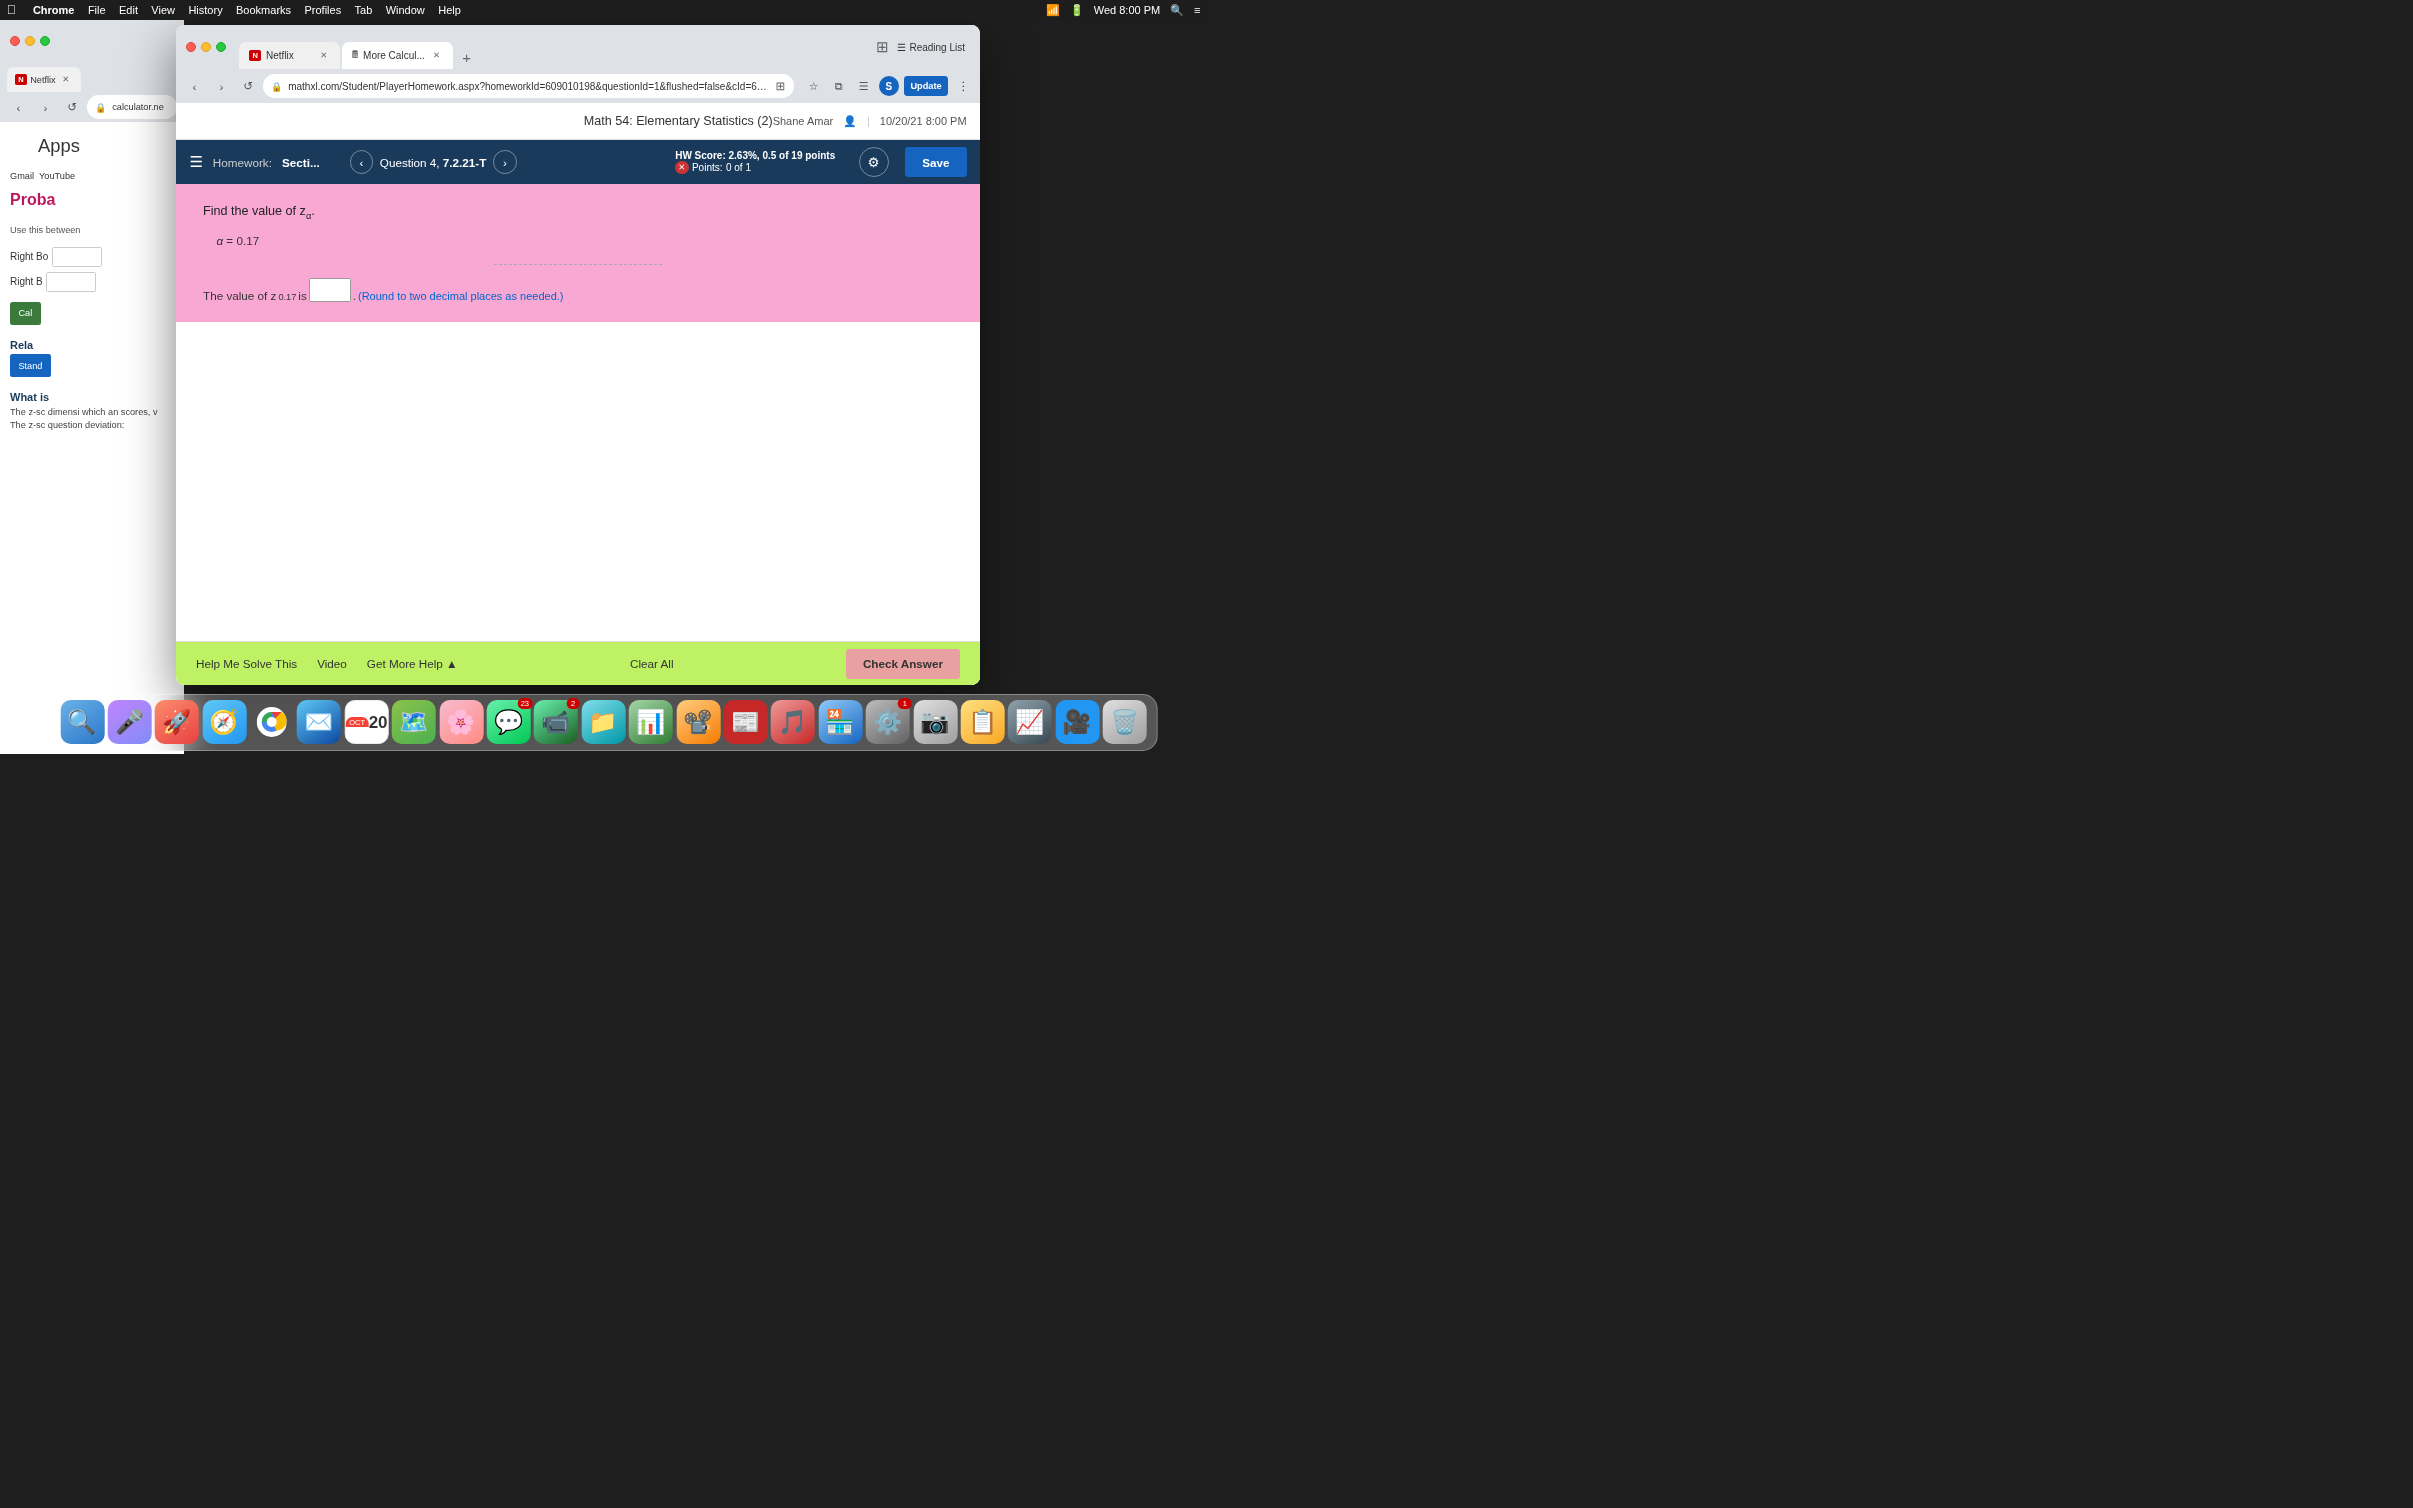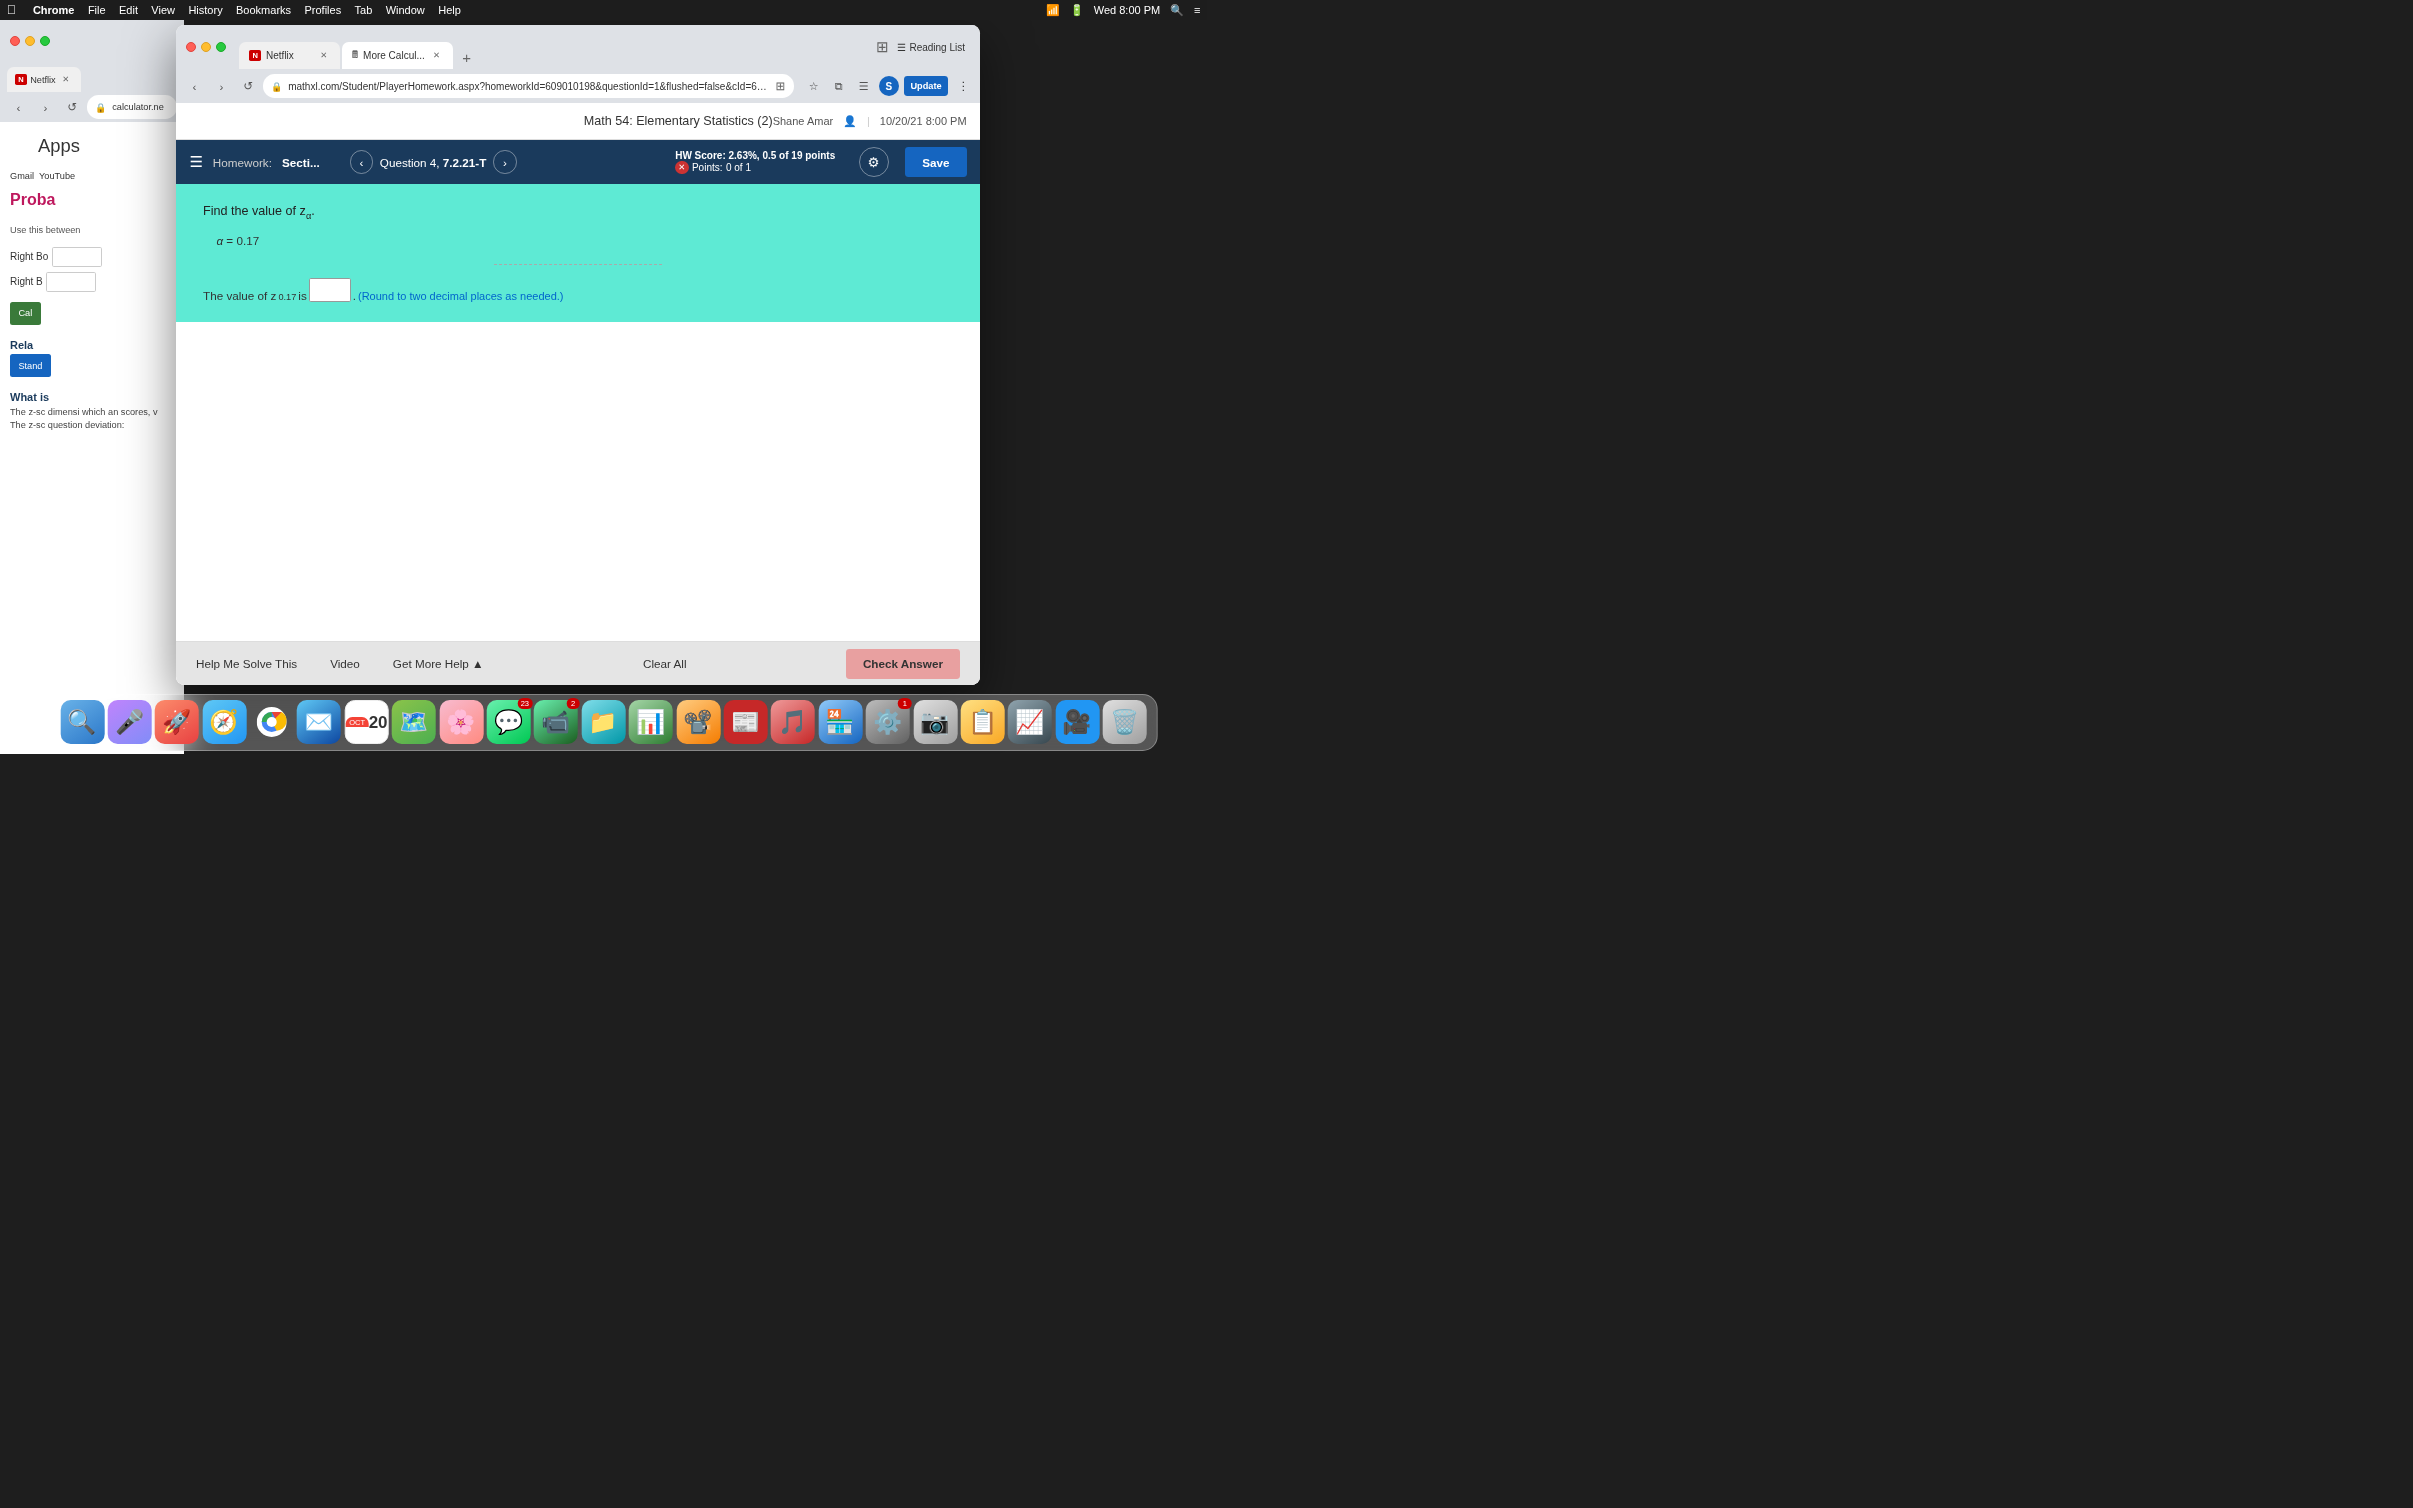--- a/index.html
+++ b/index.html
@@ -330,21 +330,21 @@
       color: white;
       font-size: 11.7px;
       font-weight: 600;
       cursor: pointer;
       margin-left: 6.7px;
     }
 
     
     .question-area {
       padding: 20px 27px;
-      background: #5eead4;
+      background: #f9a8d4;
     }
 
     .question-text {
       font-size: 12.6px;
       color: #222;
       margin-bottom: 13.4px;
     }
 
     .alpha-line {
       font-size: 11.7px;
@@ -815,21 +815,21 @@
         <span>The value of z</span>
           <span style="font-size:9.2px;vertical-align:sub;">0.17</span>
         <span>is</span>
         <input type="text" class="answer-input" style="">
         <span>.</span>
         <span class="answer-hint">(Round to two decimal places as needed.)</span>
       </div>
     </div>
   </div>
 
-  <div style="position:absolute;bottom:0;left:0;right:0;height:44px;background:#e5e5e5;border-top:0.8px solid #ddd;display:flex;align-items:center;padding:0 20px;gap:33px;">
+  <div style="position:absolute;bottom:0;left:0;right:0;height:44px;background:#bef264;border-top:0.8px solid #ddd;display:flex;align-items:center;padding:0 20px;gap:20px;">
     <span class="bottom-btn">Help Me Solve This</span>
     <span class="bottom-btn">Video</span>
     <span class="bottom-btn">Get More Help ▲</span>
     <span style="margin-left:auto;" class="bottom-btn">Clear All</span>
     <button class="check-answer-btn">Check Answer</button>
   </div>
 </div>
 
 <div class="dock">
 

